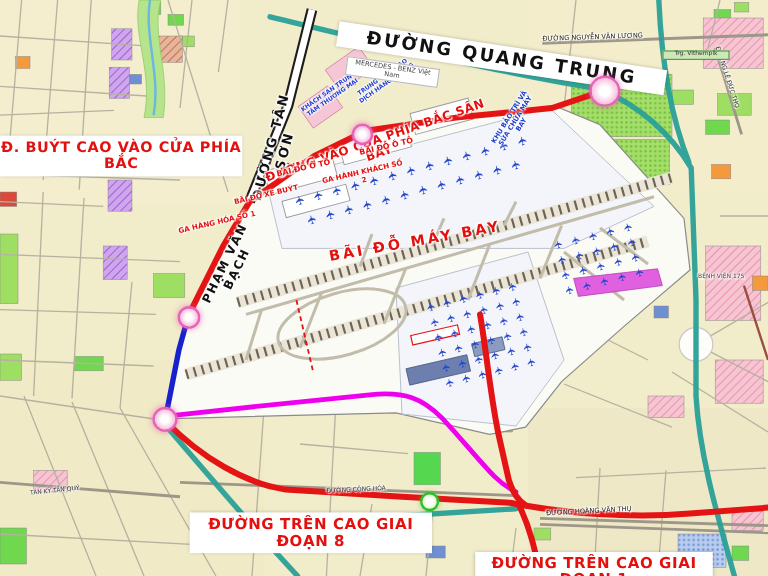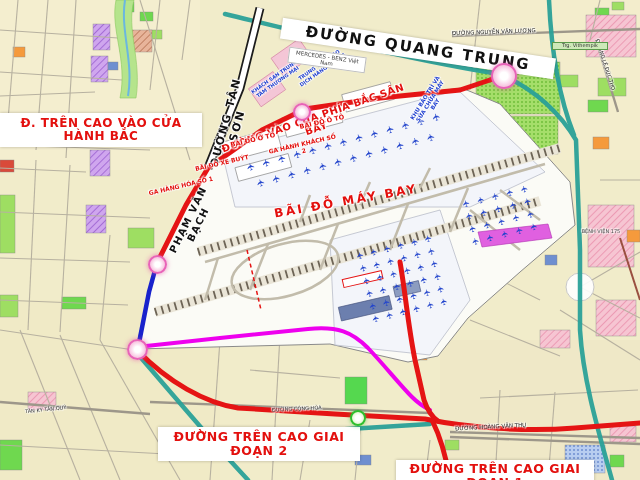--- a/index.html
+++ b/index.html
@@ -370,35 +370,35 @@
         <span class="plane" style="left: 0px; top: 39px; font-size: 9px; transform: rotate(-90deg);">✈</span>
         <span class="plane" style="left: 15px; top: 39px; font-size: 9px; transform: rotate(-90deg);">✈</span>
         <span class="plane" style="left: 30px; top: 39px; font-size: 9px; transform: rotate(-90deg);">✈</span>
         <span class="plane" style="left: 45px; top: 39px; font-size: 9px; transform: rotate(-90deg);">✈</span>
         <span class="plane" style="left: 60px; top: 39px; font-size: 9px; transform: rotate(-90deg);">✈</span>
       </div>
     </div>
 
 <div id="labels">
   <div class="lb band blk" id="lb-quang-trung">ĐƯỜNG QUANG TRUNG</div>
-  <div class="lb band red" id="lb-tren-cao-bac">Đ. TRÊN CAO VÀO CỬA HÀNH BẮC</div>
+  <div class="lb band red" id="lb-tren-cao-bac">Đ. BUÝT CAO VÀO CỬA PHÍA BẮC</div>
   <div class="lb blk halo" id="lb-tan-son">ĐƯỜNG TÂN SƠN</div>
   <div class="lb red halo" id="lb-vao-cua">ĐƯỜNG VÀO CỬA PHÍA BẮC SÂN BAY</div>
   <div class="lb blk halo" id="lb-pham-van-bach">PHẠM VĂN BẠCH</div>
   <div class="lb red halo" id="lb-bai-do-may-bay">BÃI ĐỖ MÁY BAY</div>
   <div class="lb red halo" id="lb-bai-do-o-to-1">BÃI ĐỖ Ô TÔ</div>
   <div class="lb red halo" id="lb-bai-do-o-to-2">BÃI ĐỖ Ô TÔ</div>
   <div class="lb red halo" id="lb-bai-do-xe-buyt">BÃI ĐỖ XE BUÝT</div>
   <div class="lb red halo" id="lb-ga-hang-hoa">GA HÀNG HÓA SỐ 1</div>
   <div class="lb red halo" id="lb-ga-hanh-khach">GA HÀNH KHÁCH SỐ 2</div>
   <div class="lb blue halo" id="lb-khu-bao-tri">KHU BẢO TRÌ VÀ SỬA CHỮA MÁY BAY</div>
   <div class="lb blue halo" id="lb-khach-san">KHÁCH SẠN TRUNG TÂM THƯƠNG MẠI</div>
   <div class="lb blue halo" id="lb-tt-giao-dich">TRUNG TÂM GIAO DỊCH HÀNG KHÔNG</div>
   <div class="lb" id="lb-mercedes">MERCEDES - BENZ Việt Nam</div>
-  <div class="lb band red" id="lb-giai-doan-2">ĐƯỜNG TRÊN CAO GIAI ĐOẠN 2</div>
+  <div class="lb band red" id="lb-giai-doan-2">ĐƯỜNG TRÊN CAO GIAI ĐOẠN 8</div>
   <div class="lb band red" id="lb-giai-doan-1">ĐƯỜNG TRÊN CAO GIAI ĐOẠN 1</div>
   <div class="lb halo" id="lb-hoang-van-thu">ĐƯỜNG HOÀNG VĂN THỤ</div>
   <div class="lb halo" id="lb-nguyen-van-luong">ĐƯỜNG NGUYỄN VĂN LƯƠNG</div>
   <div class="lb halo" id="lb-le-duc-tho">ĐƯỜNG LÊ ĐỨC THỌ</div>
   <div class="lb" id="lb-vithempik">Trg. Vithempik</div>
   <div class="lb halo" id="lb-tan-ky">TÂN KỲ TÂN QUÝ</div>
   <div class="lb halo" id="lb-cong-hoa">ĐƯỜNG CỘNG HÒA</div>
   <div class="lb halo" id="lb-benh-vien">BỆNH VIỆN 175</div>
 </div>
 

